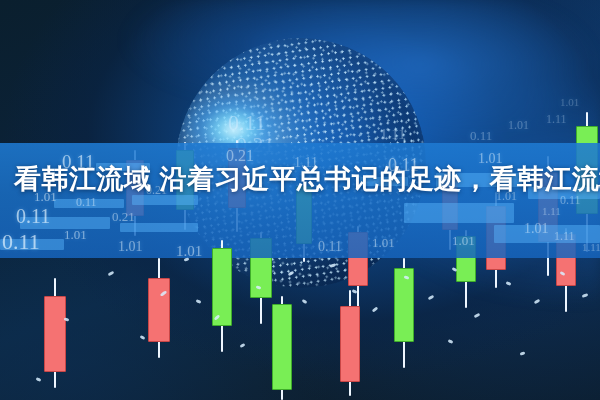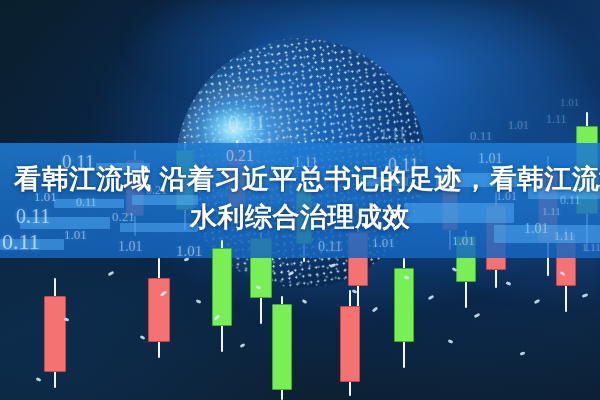--- a/index.html
+++ b/index.html
@@ -295,16 +295,15 @@
       <div class="spark" style="left: 240px; top: 344px; width: 5px; height: 3px; transform: rotate(-28deg);"></div>
       <div class="spark" style="left: 448px; top: 340px; width: 5px; height: 3px; transform: rotate(26deg);"></div>
       <div class="spark" style="left: 520px; top: 352px; width: 5px; height: 3px; transform: rotate(-20deg);"></div>
       <div class="spark" style="left: 64px; top: 318px; width: 5px; height: 3px; transform: rotate(18deg);"></div>
       <div class="spark" style="left: 184px; top: 258px; width: 5px; height: 3px; transform: rotate(-18deg);"></div>
       <div class="spark" style="left: 36px; top: 378px; width: 5px; height: 3px; transform: rotate(24deg);"></div>
     </div>
 
   <div class="title-wrap">
     <div class="title-line l1">看韩江流域 沿着习近平总书记的足迹，看韩江流域</div>
-    <div class="title-line l2">水利综合治理成效</div>
   </div>
 
 </div>
 
 </body></html>

